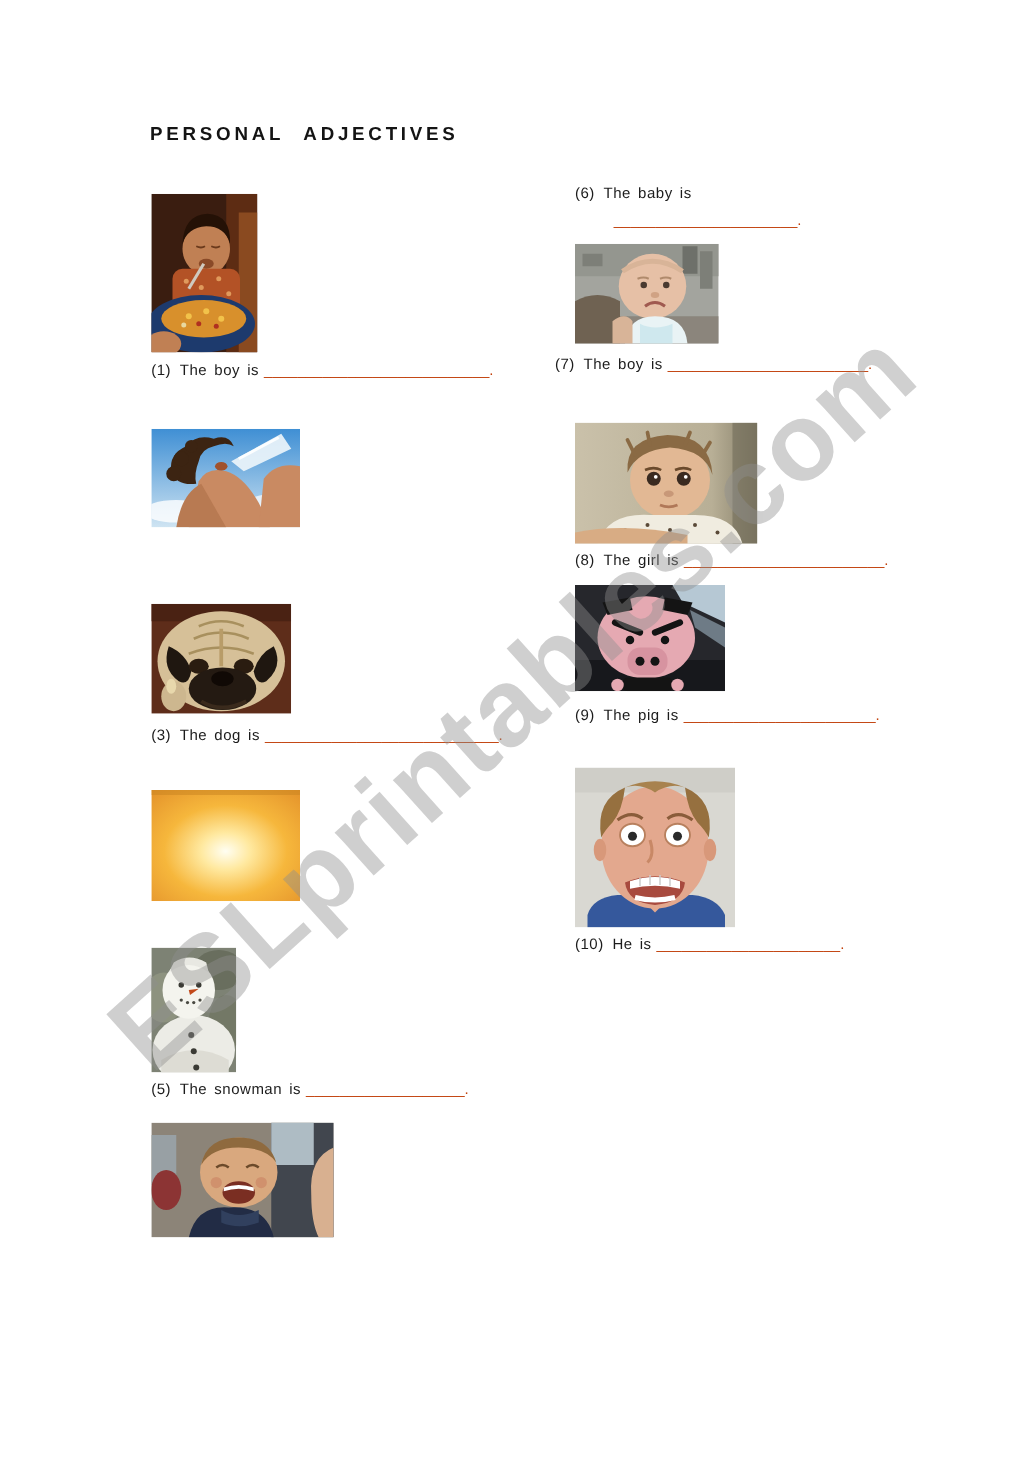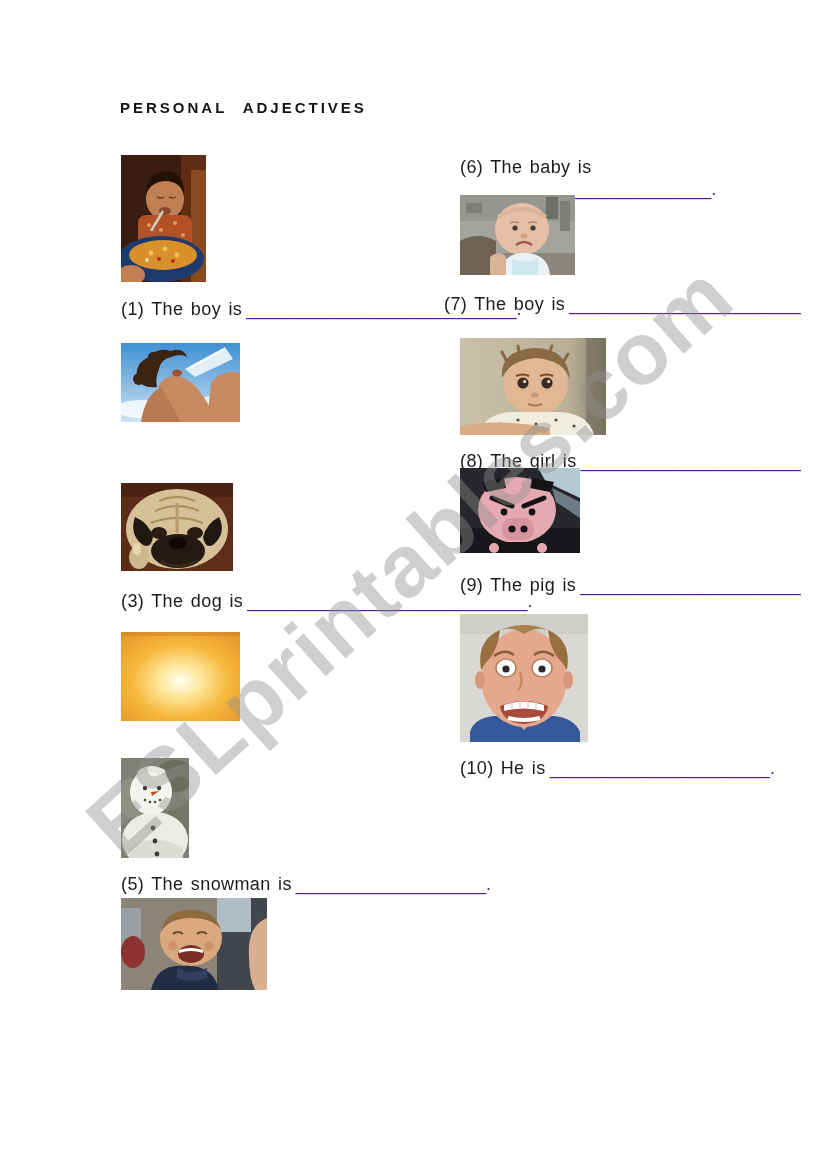--- a/index.html
+++ b/index.html
@@ -12,29 +12,28 @@
     color:#1c1c1c;
   }
   .title{
     position:absolute;left:120px;top:99px;
     font-size:15px;font-weight:bold;
     letter-spacing:3px;word-spacing:9px;
     color:#141414;
   }
   .caption{
     position:absolute;
-    font-size:18px;
+    font-size:12px;
     letter-spacing:0.4px;
     word-spacing:2px;
     white-space:nowrap;
     color:#1c1c1c;
-    margin-top:10px;
   }
   .caption .num{margin-right:7px;}
-  .caption .blank{letter-spacing:0;margin-left:4px;color:#4c1d95;}
+  .caption .blank{letter-spacing:0;margin-left:4px;color:#c2410c;}
   .photo{position:absolute;overflow:hidden;}
   .photo svg{display:block;width:100%;height:100%;}
   .watermark{
     position:absolute;left:410px;top:560px;
     transform:translate(-50%,-50%) rotate(-42deg);
     font-size:88px;font-weight:bold;
     letter-spacing:2px;white-space:nowrap;
     color:#8f8f8f;opacity:0.42;
     z-index:10;pointer-events:none;
   }

